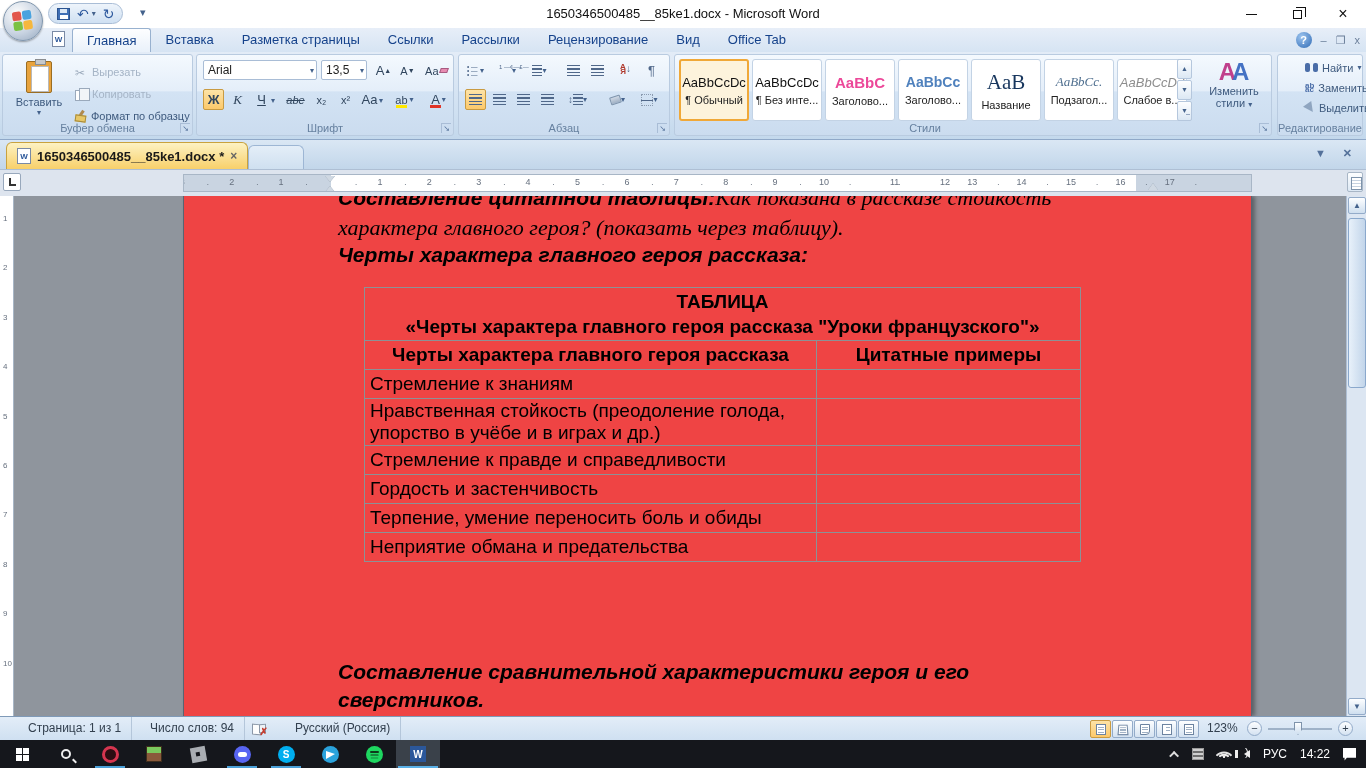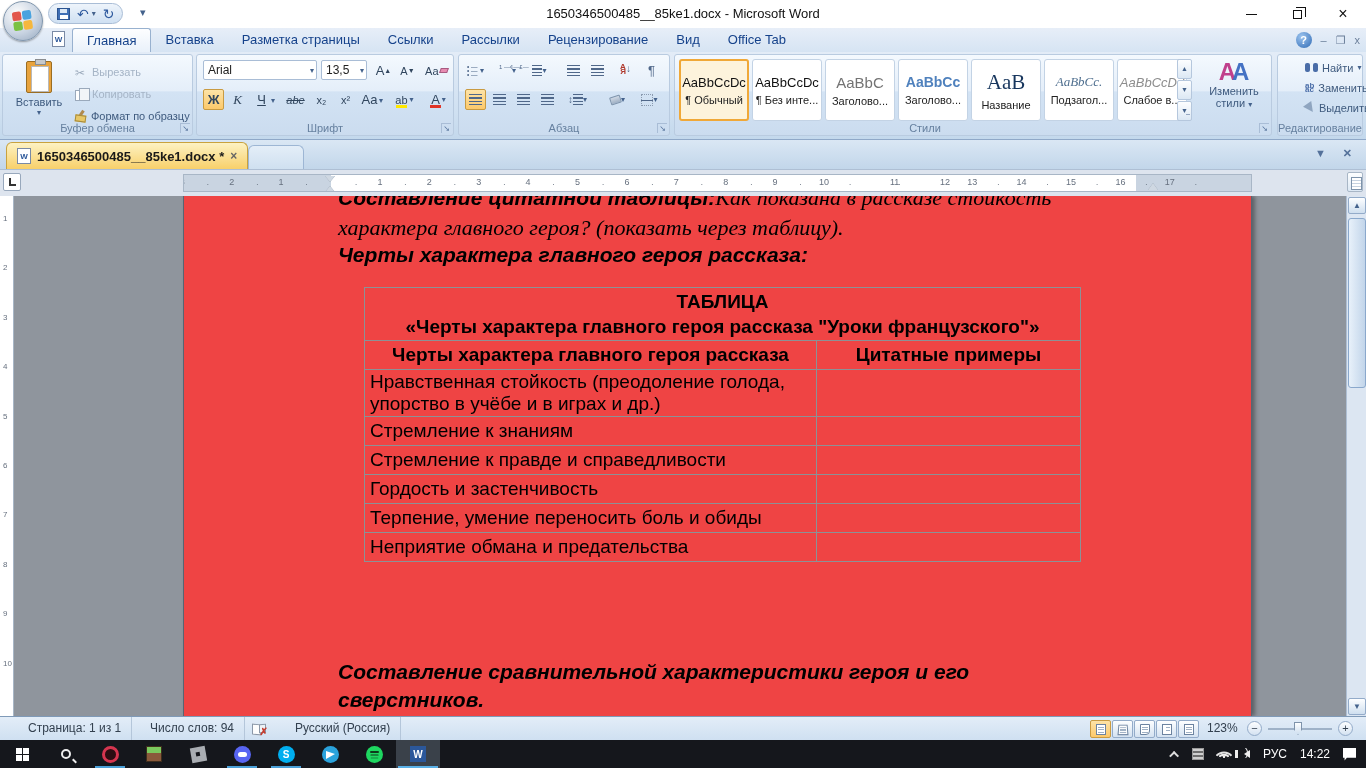--- a/index.html
+++ b/index.html
@@ -93,21 +93,21 @@
   .border-ic{display:inline-block;width:12px;height:12px;border:1px dotted #8b9bb0;position:relative;}
   .border-ic::before{content:"";position:absolute;left:-1px;right:-1px;top:5px;height:1px;background:#51688a;}
 
   
   .g-styles{left:674px;width:598px;}
   .stylegal{position:absolute;left:4px;top:4px;display:flex;gap:3px;}
   .stitem{width:70px;height:62px;background:#fff;border:1px solid #c3d3e5;border-radius:3px;display:flex;flex-direction:column;align-items:center;justify-content:center;gap:4px;overflow:hidden;}
   .stitem.selected{border:2px solid #f0a838;background:#fdf3dc;}
   .st-prev{font-size:13px;color:#111;white-space:nowrap;}
   .st-name{font-size:11px;color:#222;white-space:nowrap;}
-  .st-h1 .st-prev{font-weight:normal;color:#737373;font-size:15px;}
+  .st-h1 .st-prev{font-weight:bold;color:#ec4899;font-size:15px;}
   .st-h2 .st-prev{font-weight:bold;color:#4f81bd;font-size:14px;}
   .st-title .st-prev{font-family:"Liberation Serif",serif;font-size:21px;color:#17365d;}
   .st-sub .st-prev{font-style:italic;color:#4f6f8f;font-family:"Liberation Serif",serif;}
   .st-subtle .st-prev{font-style:italic;color:#8d8d8d;}
   .st-scroll{position:absolute;left:502px;top:4px;width:15px;height:62px;display:flex;flex-direction:column;gap:1px;}
   .st-scroll span{flex:1;border:1px solid #b5c7dd;background:linear-gradient(#fdfeff,#dce8f4);font-size:7px;color:#44628c;text-align:center;line-height:18px;border-radius:2px;}
   .chg-styles{position:absolute;left:524px;top:4px;width:70px;height:70px;display:flex;flex-direction:column;align-items:center;font-size:11px;color:#3e5a7e;text-align:center;}
   .aa-ic{font-family:"Liberation Serif",serif;font-size:24px;font-weight:bold;line-height:26px;}
   .aa-ic .a1{color:#c0408c;}
   .aa-ic .a2{color:#4472c4;margin-left:-4px;}
@@ -548,25 +548,25 @@
               <td colspan="2">
                 <div>ТАБЛИЦА</div>
                 <div>«Черты характера главного героя рассказа "Уроки французского"»</div>
               </td>
             </tr>
         <tr class="t-head">
           <td>Черты характера главного героя рассказа</td>
           <td>Цитатные примеры</td>
         </tr>
         <tr class="t-row">
-              <td>Нравственная стойкость (преодоление голода, упорство в учёбе и в играх и др.)</td>
+              <td>Стремление к знаниям</td>
               <td></td>
             </tr>
         <tr class="t-row">
-              <td>Стремление к знаниям</td>
+              <td>Нравственная стойкость (преодоление голода, упорство в учёбе и в играх и др.)</td>
               <td></td>
             </tr>
         <tr class="t-row">
               <td>Стремление к правде и справедливости</td>
               <td></td>
             </tr>
         <tr class="t-row">
               <td>Гордость и застенчивость</td>
               <td></td>
             </tr>

